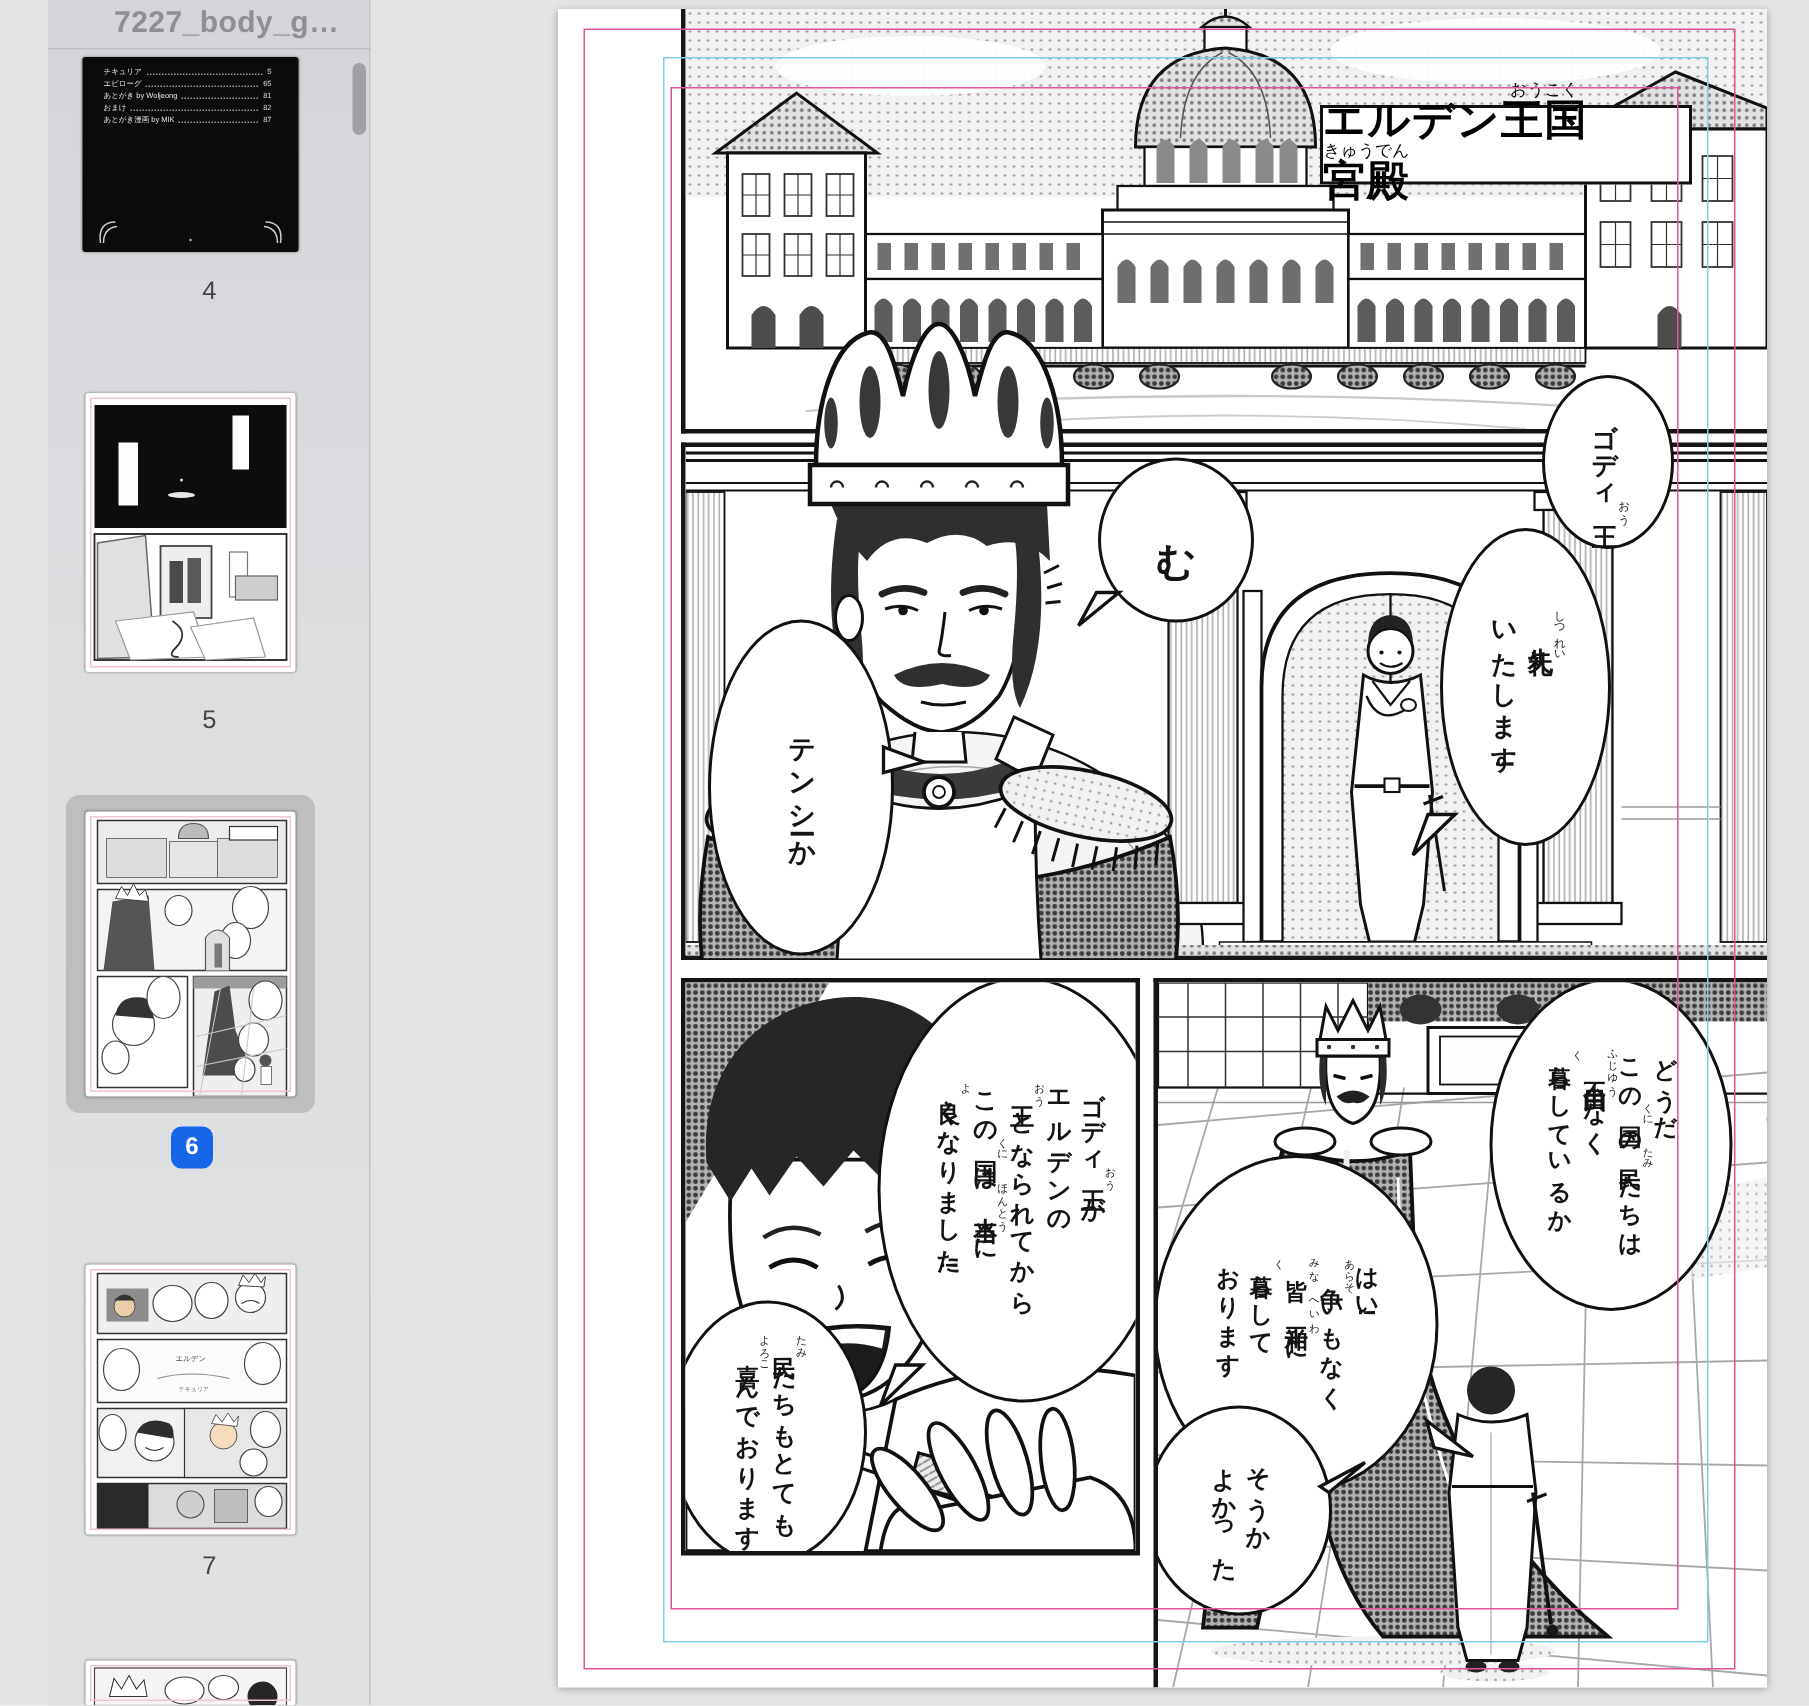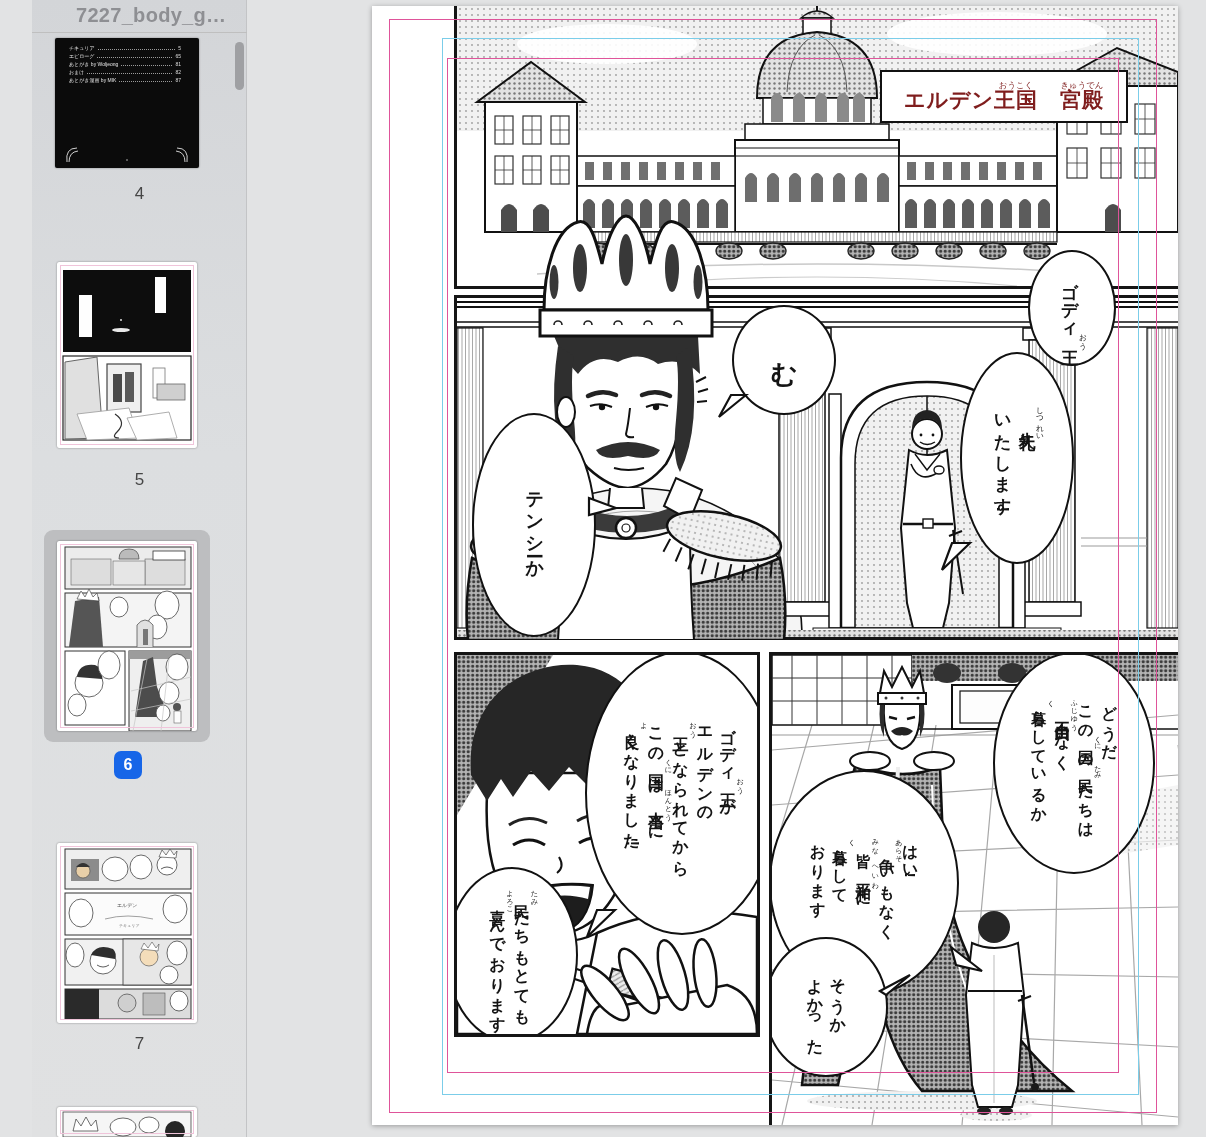--- a/index.html
+++ b/index.html
@@ -54,21 +54,21 @@
   .ib { z-index:3; }            
   .tail { position:absolute; z-index:9; }
   .vtext { writing-mode:vertical-rl; text-orientation:mixed; white-space:pre-line;
     font-weight:600; color:#141414; line-height:1.42; letter-spacing:1.5px;
     font-family:"Liberation Sans", sans-serif; }
   ruby { ruby-align:center; }
   rt { font-size:.45em; font-weight:500; letter-spacing:0; }
 
   #caption-box { position:absolute; left:508px; top:64px; width:248px; height:53px; background:#fff;
     border:2.6px solid #111; z-index:9; display:flex; align-items:center; justify-content:center; }
-  #caption-box .htext { font-size:21px; font-weight:700; color:#7f1d1d; letter-spacing:1px;
+  #caption-box .htext { font-size:28px; font-weight:700; color:#000000; letter-spacing:1px;
     padding-top:6px; }
   #caption-box rt { font-size:.4em; }
 
   
   .guide { position:absolute; z-index:12; pointer-events:none; }
   #guide-outer { left:17px; top:13px; width:768px; height:1094px; border:1px solid #df549a; }
   #guide-cyan  { left:70px; top:32px; width:697px; height:1057px; border:1px solid #7bcde9; }
   #guide-inner { left:75px; top:52px; width:672px; height:1015px; border:1px solid #df549a; }
 
   .mini { position:absolute; }

